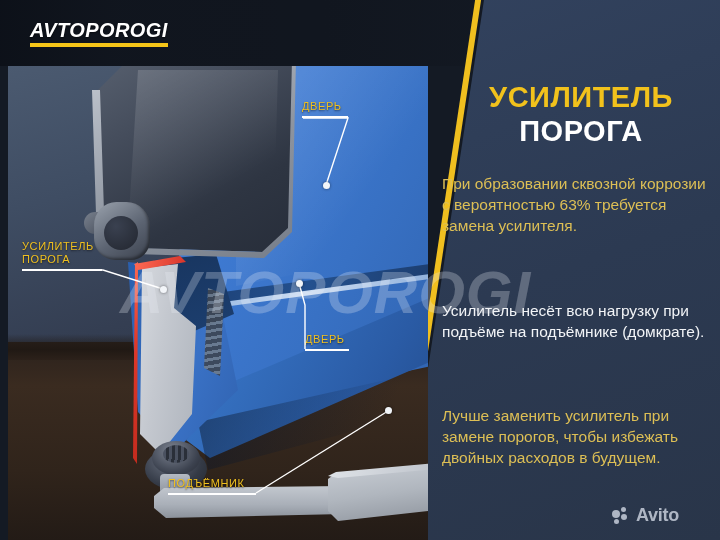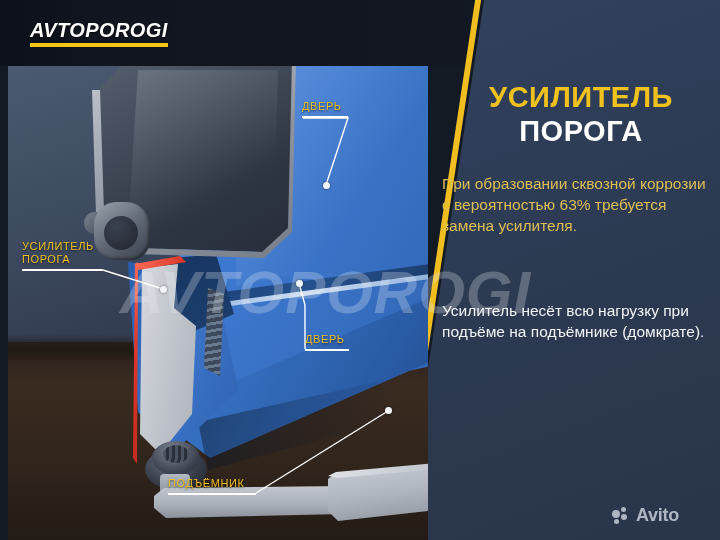--- a/index.html
+++ b/index.html
@@ -349,20 +349,21 @@
   </svg>
   <div class="dot" style="left:385px;top:407px;"></div>
 
   <div class="title">
     <span class="title-1">УСИЛИТЕЛЬ</span>
     <span class="title-2">ПОРОГА</span>
   </div>
 
   <div class="para p1">При образовании сквозной коррозии с вероятностью 63% требуется замена усилителя.</div>
   <div class="para p2">Усилитель несёт всю нагрузку при подъёме на подъёмнике (домкрате).</div>
+  <div class="para p3">Лучше заменить усилитель при замене порогов, чтобы избежать двойных расходов в будущем.</div>
 
   <div class="avito">
     <span class="avito-dots">
       <i style="left:0;top:3px;width:8px;height:8px;"></i>
       <i style="left:9px;top:0;width:5px;height:5px;"></i>
       <i style="left:9px;top:7px;width:6px;height:6px;"></i>
       <i style="left:2px;top:12px;width:5px;height:5px;"></i>
     </span>
     <span class="avito-text">Avito</span>
   </div>

